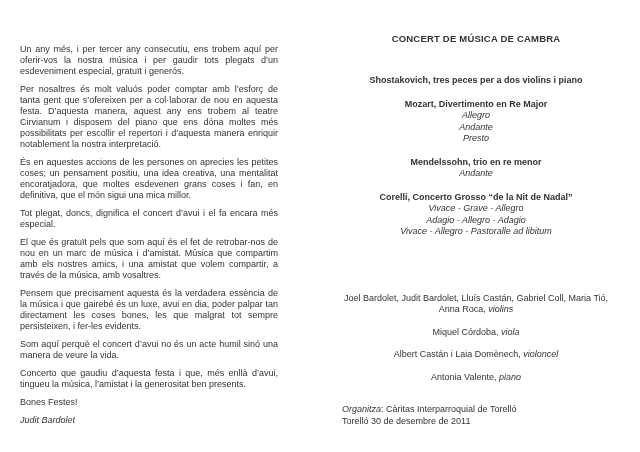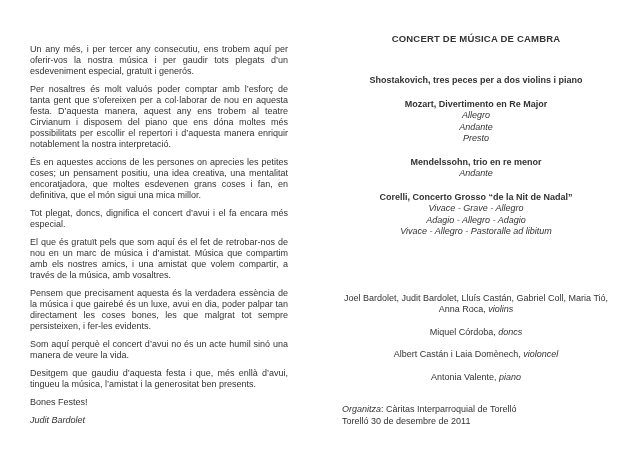--- a/index.html
+++ b/index.html
@@ -12,21 +12,21 @@
     width: 640px;
     height: 452px;
     background: #ffffff;
     font-family: "Liberation Sans", sans-serif;
     color: #333333;
     overflow: hidden;
   }
   
   .left-col {
     position: absolute;
-    left: 30px;
+    left: 20px;
     top: 44px;
     width: 258px;
     font-size: 9px;
     line-height: 11px;
     text-align: justify;
   }
   .left-col p {
     margin: 0 0 7px 0;
   }
   .left-col p.closing {
@@ -84,21 +84,21 @@
 <div class="page">
 
   <div class="left-col">
     <p>Un any més, i per tercer any consecutiu, ens trobem aquí per oferir-vos la nostra música i per gaudir tots plegats d’un esdeveniment especial, gratuït i generós.</p>
     <p>Per nosaltres és molt valuós poder comptar amb l’esforç de tanta gent que s’ofereixen per a col·laborar de nou en aquesta festa. D’aquesta manera, aquest any ens trobem al teatre Cirvianum i disposem del piano que ens dóna moltes més possibilitats per escollir el repertori i d’aquesta manera enriquir notablement la nostra interpretació.</p>
     <p>És en aquestes accions de les persones on aprecies les petites coses; un pensament positiu, una idea creativa, una mentalitat encoratjadora, que moltes esdevenen grans coses i fan, en definitiva, que el món sigui una mica millor.</p>
     <p>Tot plegat, doncs, dignifica el concert d’avui i el fa encara més especial.</p>
     <p>El que és gratuït pels que som aquí és el fet de retrobar-nos de nou en un marc de música i d’amistat. Música que compartim amb els nostres amics, i una amistat que volem compartir, a través de la música, amb vosaltres.</p>
     <p>Pensem que precisament aquesta és la verdadera essència de la música i que gairebé és un luxe, avui en dia, poder palpar tan directament les coses bones, les que malgrat tot sempre persisteixen, i fer-les evidents.</p>
     <p>Som aquí perquè el concert d’avui no és un acte humil sinó una manera de veure la vida.</p>
-    <p>Desitgem que gaudiu d’aquesta festa i que, més enllà d’avui, tingueu la música, l’amistat i la generositat ben presents.</p>
+    <p>Concerto que gaudiu d’aquesta festa i que, més enllà d’avui, tingueu la música, l’amistat i la generositat ben presents.</p>
     <p class="closing">Bones Festes!</p>
     <p class="signature">Judit Bardolet</p>
   </div>
 
   <div class="right-col">
     <h1 class="concert-title">CONCERT DE MÚSICA DE CAMBRA</h1>
 
     <div class="program">
       <div class="work">
         <p class="work-heading">Shostakovich, tres peces per a dos violins i piano</p>
@@ -116,21 +116,21 @@
       <div class="work">
         <p class="work-heading">Corelli, Concerto Grosso “de la Nit de Nadal”</p>
         <p class="movement">Vivace - Grave - Allegro</p>
         <p class="movement">Adagio - Allegro - Adagio</p>
         <p class="movement">Vivace - Allegro - Pastoralle ad libitum</p>
       </div>
     </div>
 
     <div class="performers">
       <p class="performer"><span>Joel Bardolet, Judit Bardolet, Lluís Castán, Gabriel Coll, Maria Tió, Anna Roca, </span><span class="instr">violins</span></p>
-      <p class="performer"><span>Miquel Córdoba, </span><span class="instr">doncs</span></p>
+      <p class="performer"><span>Miquel Córdoba, </span><span class="instr">viola</span></p>
       <p class="performer"><span>Albert Castán i Laia Domènech, </span><span class="instr">violoncel</span></p>
       <p class="performer"><span>Antonia Valente, </span><span class="instr">piano</span></p>
     </div>
 
     <div class="footer">
       <p><span class="org-label">Organitza</span><span>: Càritas Interparroquial de Torelló</span></p>
       <p>Torelló 30 de desembre de 2011</p>
     </div>
   </div>
 

